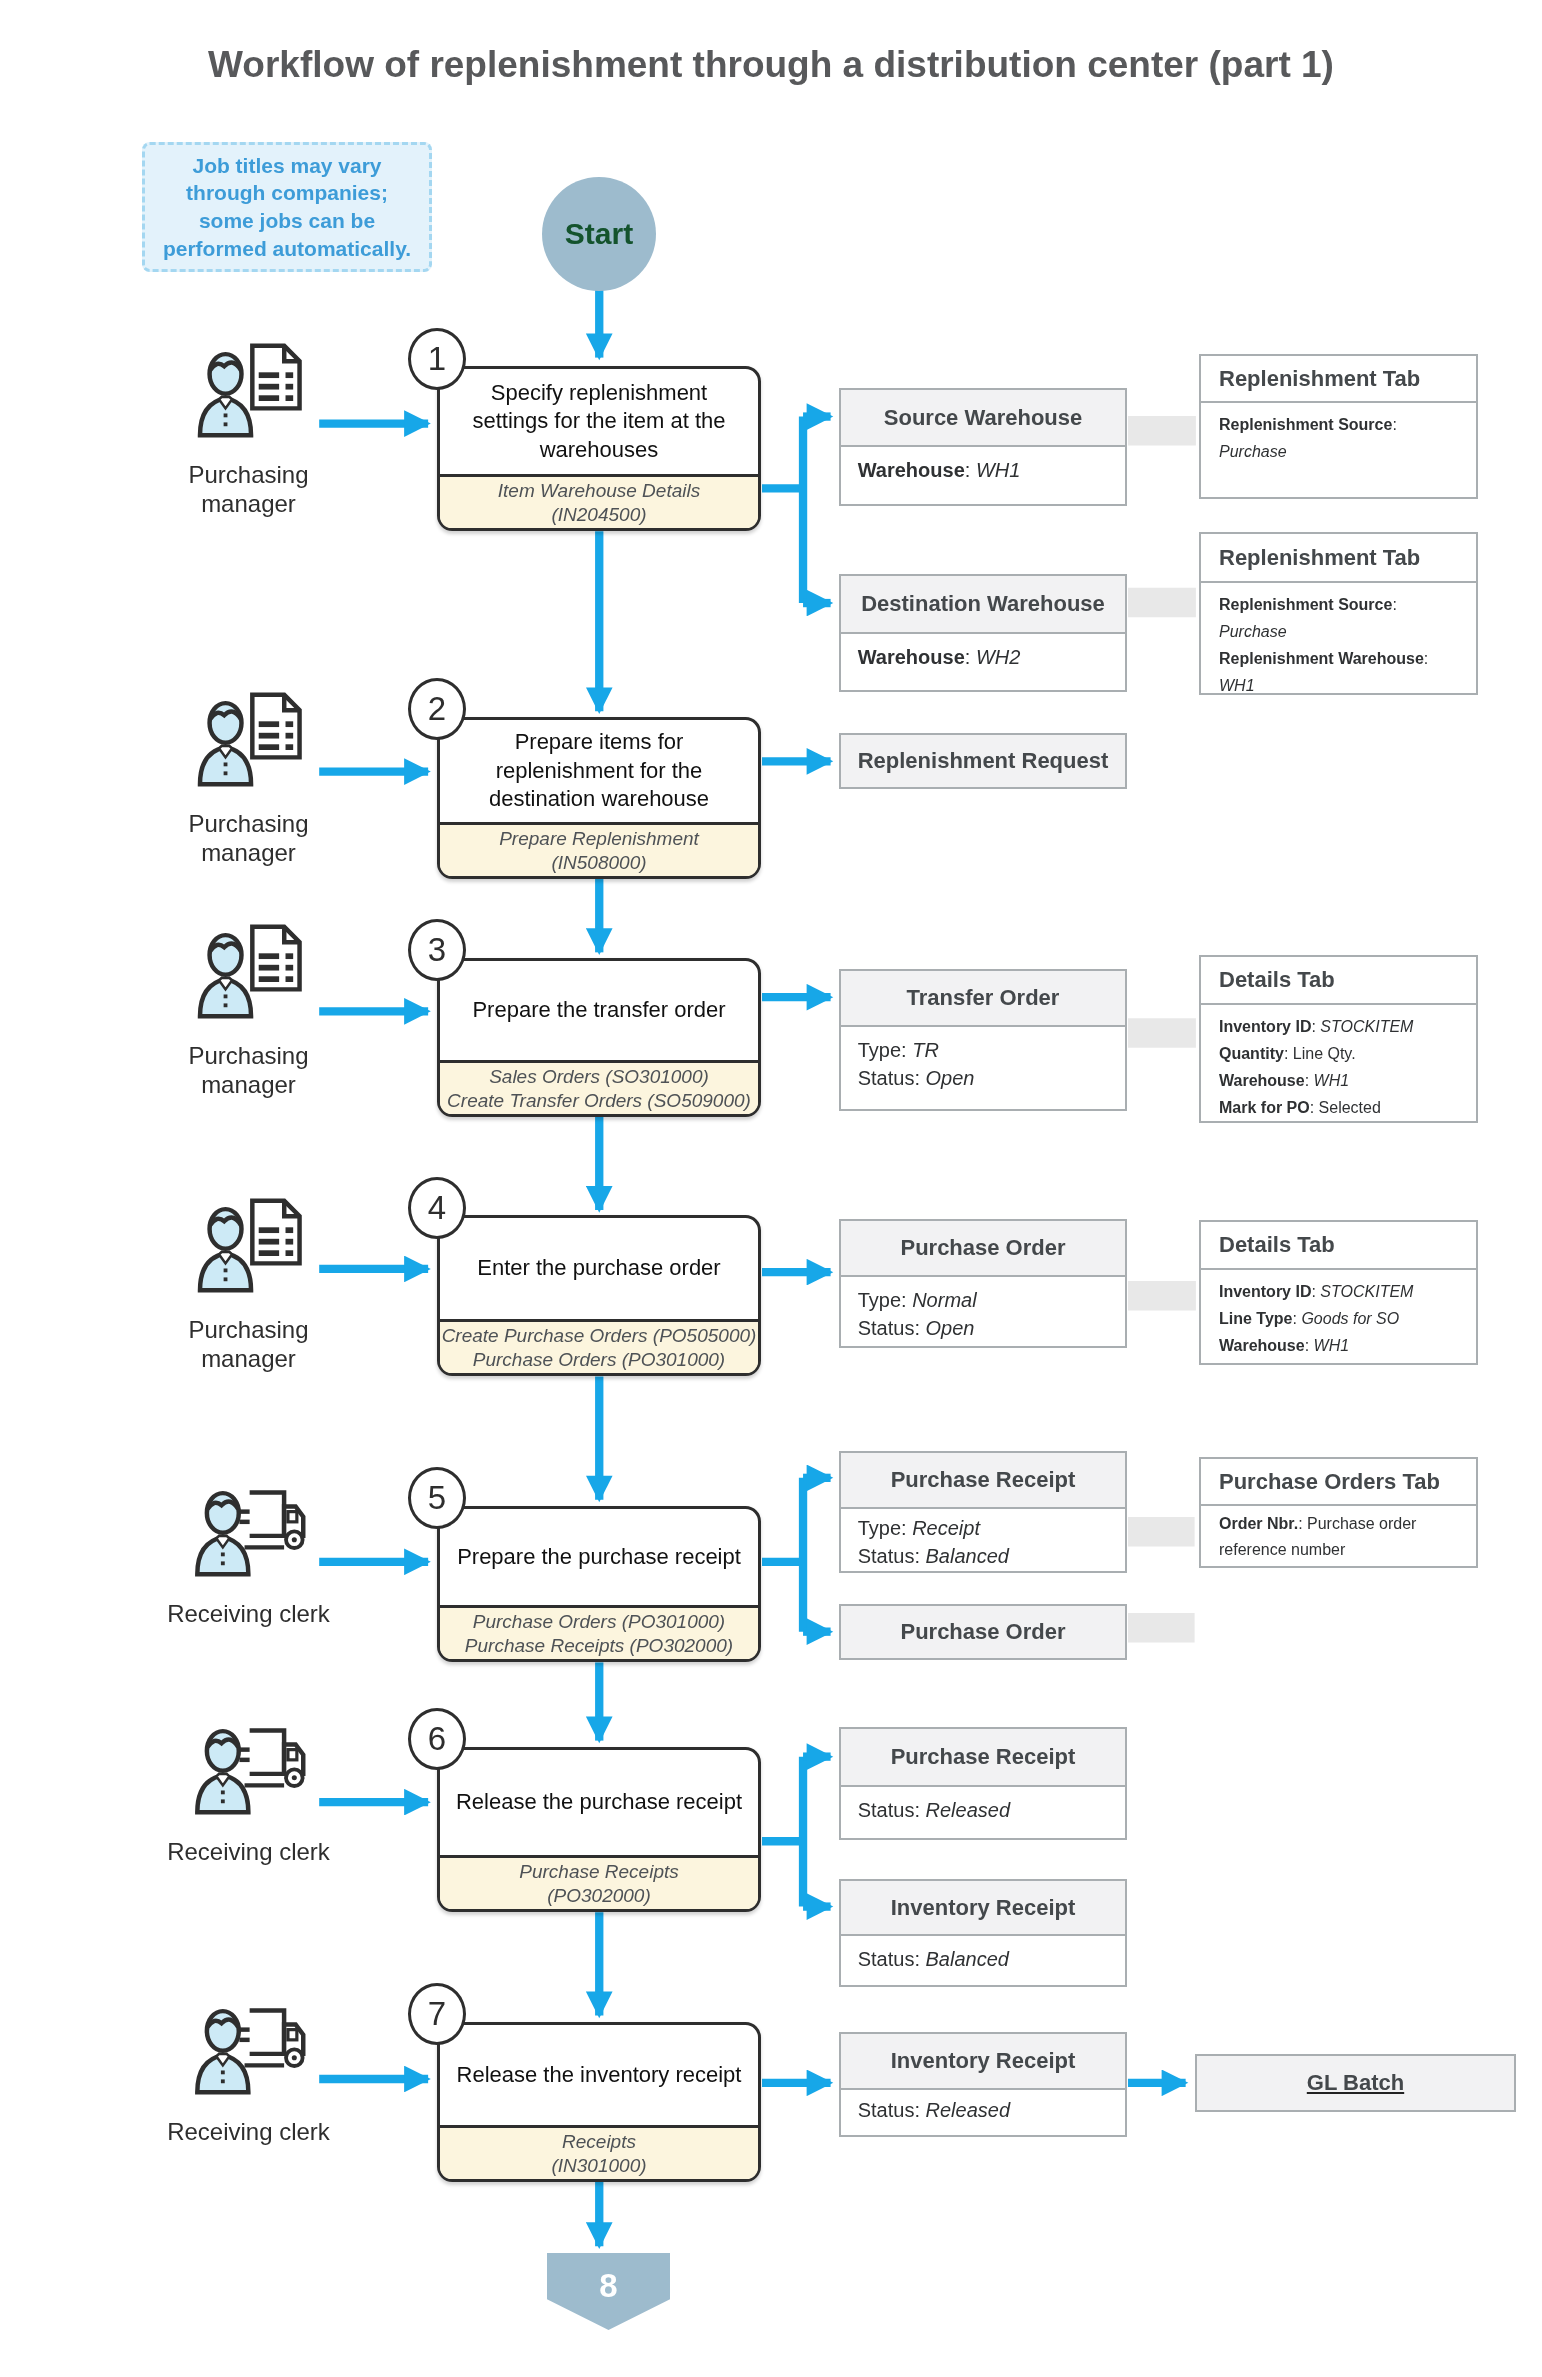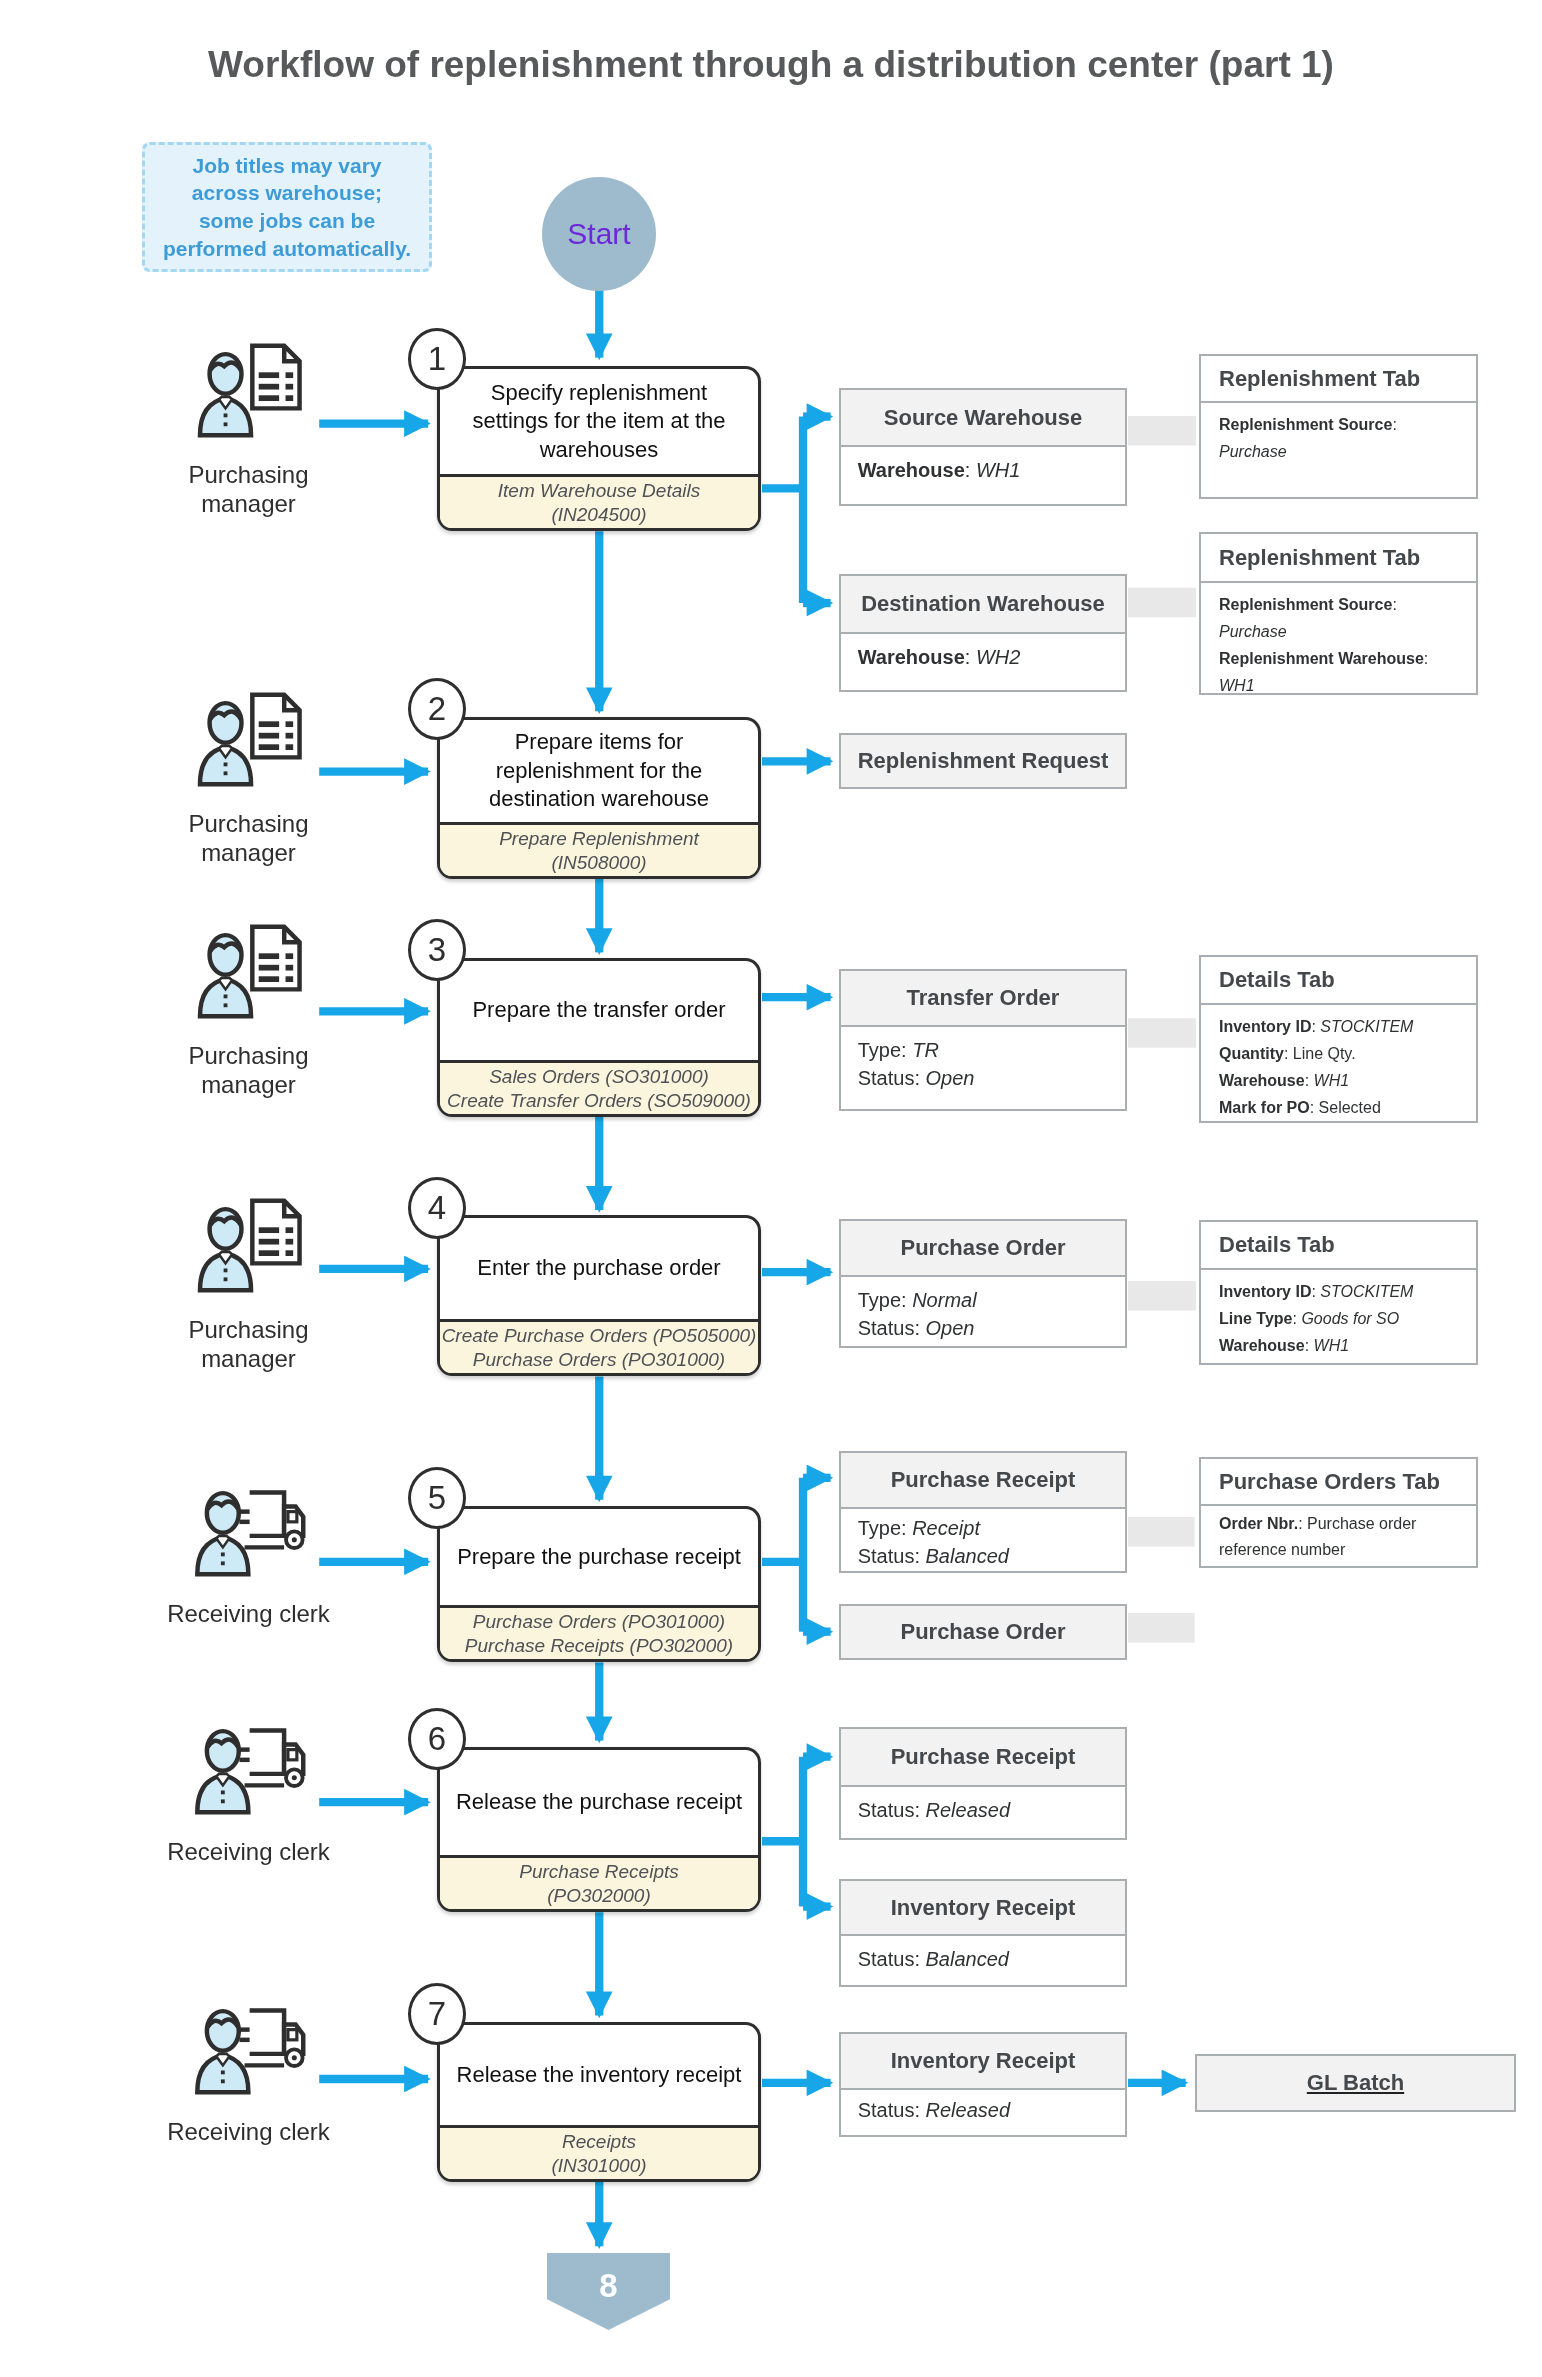--- a/index.html
+++ b/index.html
@@ -8,21 +8,21 @@
   #page-title{position:absolute;top:44px;left:0;width:1542px;text-align:center;
               font-size:37px;font-weight:700;color:#58595B;}
   
   .note{position:absolute;left:142px;top:142px;width:290px;height:130px;box-sizing:border-box;
         background:#E3F2FB;border:3.2px dashed #A4D7F1;border-radius:7.7px;
         display:flex;align-items:center;justify-content:center;text-align:center;
         font-size:21px;font-weight:700;color:#3D9CD8;line-height:1.32;padding:6.4px 16.7px;}
   
   .start{position:absolute;left:542px;top:177px;width:114px;height:114px;border-radius:50%;
          background:#9DBBCD;display:flex;align-items:center;justify-content:center;
-         color:#6d28d9;font-size:30px;font-weight:400;text-align:right;}
+         color:#14532d;font-size:30px;font-weight:700;text-align:right;}
   .offpage{position:absolute;left:547px;top:2253px;width:123px;height:77px;background:#9DBBCD;
            clip-path:polygon(0 0,100% 0,100% 60%,50% 100%,0 60%);
            display:flex;align-items:flex-start;justify-content:center;
            color:#fff;font-size:33px;font-weight:700;padding-top:14px;box-sizing:border-box;}
   
   #connectors{position:absolute;left:0;top:0;}
   
   .step{position:absolute;left:437px;width:324px;box-sizing:border-box;background:#fff;
         border:3.2px solid #2E2E2E;border-radius:15.4px;display:flex;flex-direction:column;
         box-shadow:0 2.6px 3.8px rgba(0,0,0,.18);}
@@ -144,21 +144,21 @@
         <path d="M1253 2741 V2975"></path>
       <path d="M1253 2741 H1296" marker-end="url(#arr)"></path>
       <path d="M1253 2975 H1296" marker-end="url(#arr)"></path>
       <path d="M1189 3250 H1296" marker-end="url(#arr)"></path>
       <path d="M1760 3250 H1850" marker-end="url(#arr)"></path>
     </g>
   </svg>
 
   <div id="page-title">Workflow of replenishment through a distribution center (part 1)</div>
 
-  <div class="note">Job titles may vary across warehouse; some jobs can be performed automatically.</div>
+  <div class="note">Job titles may vary through companies; some jobs can be performed automatically.</div>
 
   <div class="start">Start</div>
 
   <div class="persona" style="top:342px">
     <svg width="115" height="97" viewBox="0 0 180 152">
         <use href="#icon-document"></use>
         <use href="#icon-person"></use>
       </svg>
     <div class="persona-label">Purchasing manager</div>
   </div>

